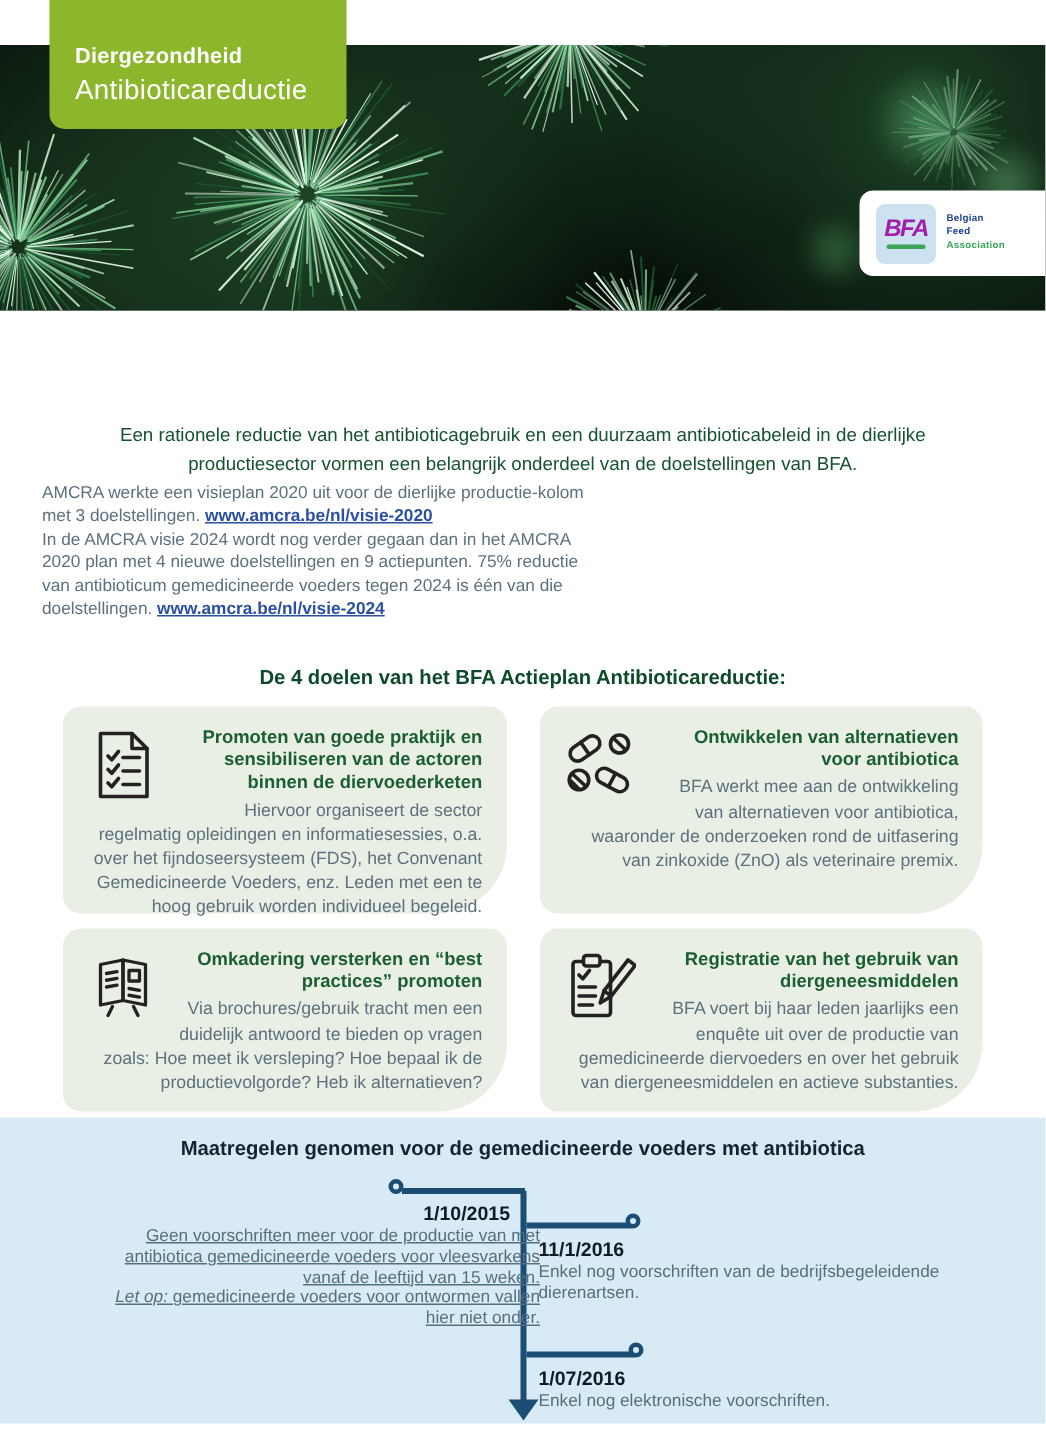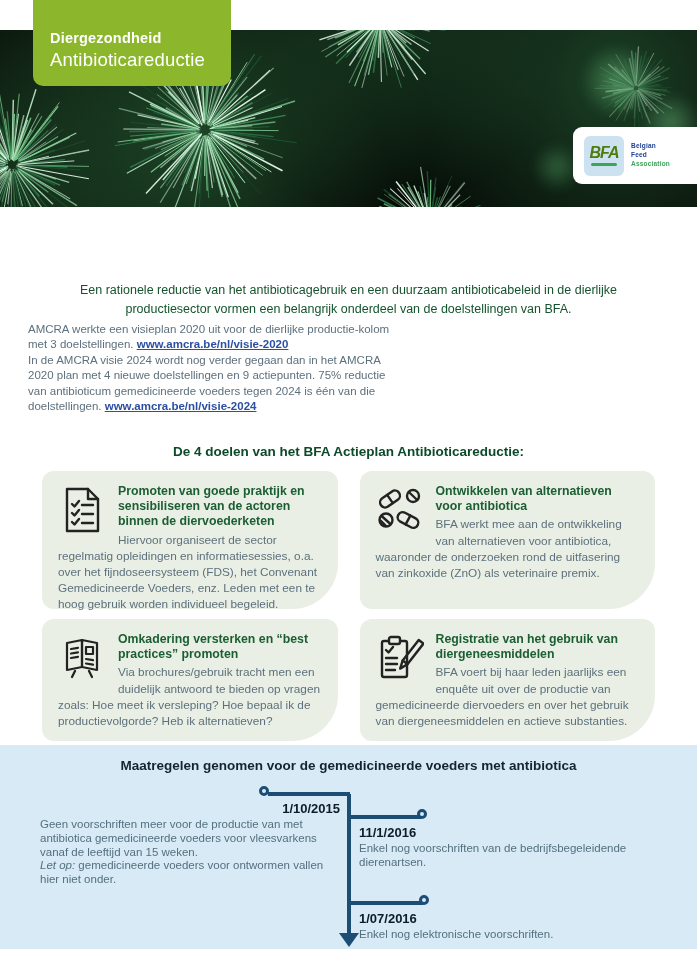--- a/index.html
+++ b/index.html
@@ -39,21 +39,21 @@
 
   .logo {
     position:absolute; right:0; top:127px; width:124px; height:57px; z-index:3;
     background:#ffffff; border-radius:9px 0 0 9px;
     display:flex; align-items:center; padding-left:11px;
   }
   .logo-bfa {
     width:40px; height:40px; background:#cde2f0; border-radius:6px;
     display:flex; flex-direction:column; align-items:center; justify-content:center;
   }
-  .logo-bfa-abbr { color:#4d7c0f; font-weight:bold; font-style:italic; font-size:16px; letter-spacing:-1px; line-height:1; }
+  .logo-bfa-abbr { color:#a21caf; font-weight:bold; font-style:italic; font-size:16px; letter-spacing:-1px; line-height:1; }
   .logo-swoosh { width:26px; height:3px; background:#3ba657; border-radius:2px; margin-top:2px; }
   .logo-text { margin-left:7px; font-size:6.5px; font-weight:bold; line-height:1.35; color:#1e3f92; letter-spacing:.2px; }
   .logo-text .assoc { color:#3ba657; }
 
   
   .title-band {
     height:61px; background:#d8eaf6; display:flex; align-items:center; justify-content:center;
   }
   .title-band h1 { font-size:27px; font-weight:bold; color:#1c1c1e; letter-spacing:.4px; white-space:nowrap; }
 
@@ -65,21 +65,21 @@
   .columns { height:120px; display:flex; }
   .col-left  { width:236px; margin-left:46px; text-align:right; color:#5d707d; font-size:11.5px; line-height:1.34; }
   .col-right { width:366px; margin-left:28px; text-align:left;  color:#5d707d; font-size:11.5px; line-height:1.34; }
   a.doc-link { color:#2b4fa2; font-weight:bold; text-decoration:underline; }
 
   
   .goals-heading { height:23px; text-align:center; font-weight:bold; font-size:13.5px; color:#0c4a29; padding-top:2px; }
   .cards { height:280px; padding:6px 42px 0 42px; display:grid; grid-template-columns:1fr 1fr; grid-template-rows:138px 122px; gap:10px 22px; }
   .card {
     background:#e9efe4; border-radius:12px 12px 46px 12px;
-    padding:13px 16px 0 16px; color:#5d707d; font-size:11.8px;
+    padding:13px 16px 0 16px; color:#5d707d; font-size:11.8px;text-align:right;
   }
   .card-icon { float:left; width:48px; height:48px; margin:2px 12px 4px 0; }
   .card-icon svg { width:48px; height:48px; }
   .card-title { font-weight:bold; color:#1c5e33; font-size:12.3px; line-height:1.24; margin-bottom:2px; }
   .card-body { line-height:1.36; }
 
   
   .timeline { position:relative; height:204px; background:#d8eaf6; }
   .tl-heading { position:absolute; top:13px; left:0; width:100%; text-align:center; font-weight:bold; font-size:13.5px; color:#15242f; }
   .tl-vline { position:absolute; left:347px; top:49px; width:4px; height:140px; background:#1b4d75; }
@@ -91,21 +91,21 @@
   .tl-text { position:absolute; font-size:11.5px; color:#54707e; line-height:1.2; }
   .h1a { left:268px; top:47px;  width:82px; }
   .h2a { left:351px; top:70px;  width:70px; }
   .h3a { left:351px; top:156px; width:72px; }
   .r1 { left:259px; top:41px; }
   .r2 { left:417px; top:64px; }
   .r3 { left:419px; top:150px; }
   .d1 { right:357px; top:56px; }
   .d2 { left:359px;  top:80px; }
   .d3 { left:359px;  top:166px; }
-  .t1 { right:357px; top:73px;  width:300px; text-align:left; }
+  .t1 { right:337px; top:73px;  width:300px; text-align:right;text-decoration:underline; }
   .t2 { left:359px;  top:97px;  width:300px; }
   .t3 { left:359px;  top:183px; width:320px; }
   .note-label { font-style:italic; }
 
   .bottom-strip { height:8px; background:#ffffff; }
 </style>
 </head>
 <body>
 
 <div class="page">

